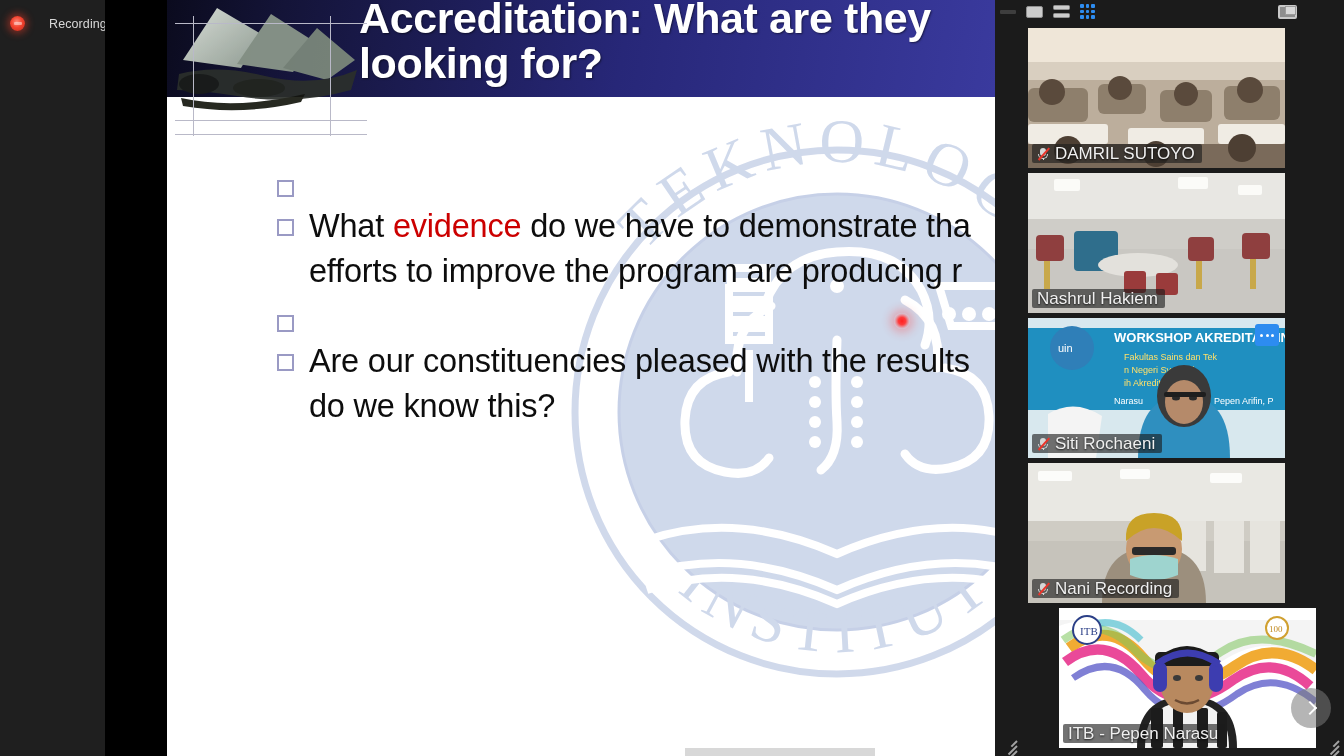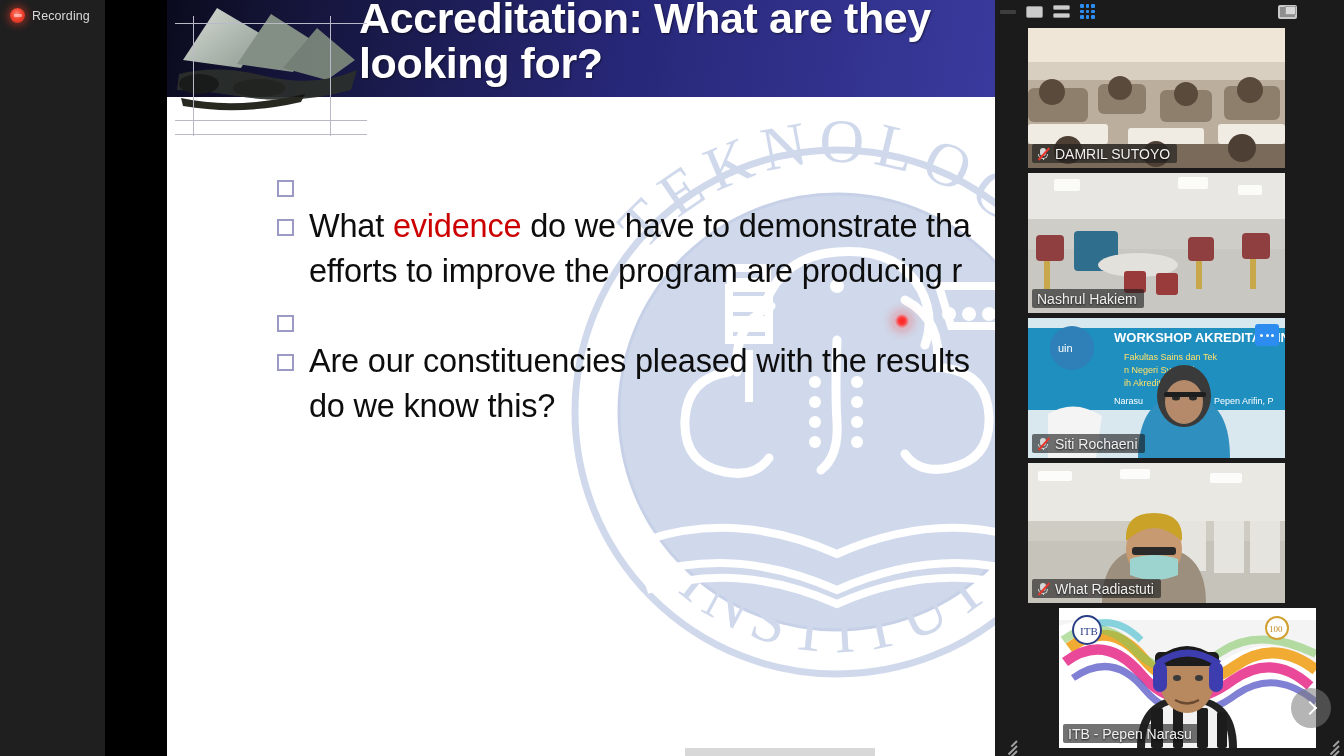--- a/index.html
+++ b/index.html
@@ -5,22 +5,22 @@
 <style>
   * { margin:0; padding:0; box-sizing:border-box; }
   html,body{ width:1344px; height:756px; overflow:hidden; background:#000;
              font-family:"Liberation Sans", sans-serif; }
 
   #root{ position:relative; width:1344px; height:756px; background:#000; }
 
   
   .left-sidebar{ position:absolute; left:0; top:0; width:105px; height:756px;
                  background:#1f1f1f; }
-  .rec-indicator{ position:absolute; left:10px; top:8px; display:flex;
-                  align-items:center; gap:7px; }
+  .rec-indicator{ position:absolute; left:10px; top:16px; display:flex;
+                  align-items:center; gap:24px; }
   .rec-dot{ width:15px; height:15px; border-radius:50%;
             background:radial-gradient(circle at 45% 40%, #ff8a7a 0%, #f2422e 45%, #c02a1c 100%);
             box-shadow:0 0 7px 3px rgba(230,60,40,.45); position:relative; }
   .rec-dot::after{ content:""; position:absolute; left:3.5px; top:6px; width:8px; height:3px;
                    background:rgba(255,255,255,.45); border-radius:1px; }
   .rec-label{ color:#d9d9d9; font-size:12.5px; letter-spacing:.1px; }
 
   
   .stage{ position:absolute; left:105px; top:0; width:890px; height:756px; background:#000; }
 
@@ -87,21 +87,21 @@
   
   .tile{ position:absolute; left:33px; width:257px; height:140px;
          background:#2a2a2a; overflow:hidden; }
   .tile-1{ top:28px; }  .tile-2{ top:173px;text-align:right; }  .tile-3{ top:318px; }
   .tile-4{ top:463px; } .tile-5{ top:608px;margin-left:31px; }
   .tile.active{ outline:3px solid #c7d64a; outline-offset:-3px; }
   .tile-img{ position:absolute; inset:0; }
   .tile-name{ position:absolute; left:4px; bottom:5px; display:flex;
               align-items:center; gap:5px; height:19px; padding:0 7px 0 5px;
               background:rgba(28,28,28,.62); border-radius:2px; }
-  .tile-name .nm{ color:#f0f0f0; font-size:14px; white-space:nowrap;
+  .tile-name .nm{ color:#f0f0f0; font-size:17px; white-space:nowrap;
                   text-shadow:0 1px 2px rgba(0,0,0,.8); }
   .mic-muted{ position:relative; width:13px; height:14px; flex:0 0 auto; }
   .mic-muted .body{ position:absolute; left:3px; top:1px; width:6px; height:8px;
                     border-radius:3px; background:#d6d6d6; }
   .mic-muted .arc{ position:absolute; left:1px; top:7px; width:10px; height:5px;
                    border:1.6px solid #d6d6d6; border-top:none;
                    border-radius:0 0 6px 6px; }
   .mic-muted .stem{ position:absolute; left:5.5px; top:11px; width:1.6px; height:2.5px;
                     background:#d6d6d6; }
   .mic-muted .slash{ position:absolute; left:-1px; top:6px; width:16px; height:2.2px;
@@ -436,21 +436,21 @@
           <path d="M102 96 q24 -8 48 0 l0 16 q-24 10 -48 0 z" fill="#9ed4cf"></path>
         </g>
       </svg>
       <div class="tile-name">
         <div class="mic-muted">
           <div class="body"></div>
             <div class="arc"></div>
             <div class="stem"></div>
             <div class="slash"></div>
         </div>
-        <div class="nm">What Radiastuti</div>
+        <div class="nm">Nani Recording</div>
       </div>
     </div>
 
     <div class="tile tile-5 active">
       <svg class="tile-img" viewBox="0 0 257 140" preserveAspectRatio="none">
         <rect width="257" height="140" fill="#ffffff"></rect>
         <g opacity=".9">
           <path d="M0 18 q44 -16 78 30 q30 42 84 6 q50 -34 95 4 l0 -46 l-257 0 z" fill="#f3f3f3"></path>
           <path d="M10 40 q40 -30 74 10 q38 46 92 8 q40 -28 81 4" stroke="#f0a21e" stroke-width="11" fill="none"></path>
           <path d="M6 54 q40 -30 76 12 q38 46 92 6 q40 -28 77 6" stroke="#e8368f" stroke-width="10" fill="none"></path>

